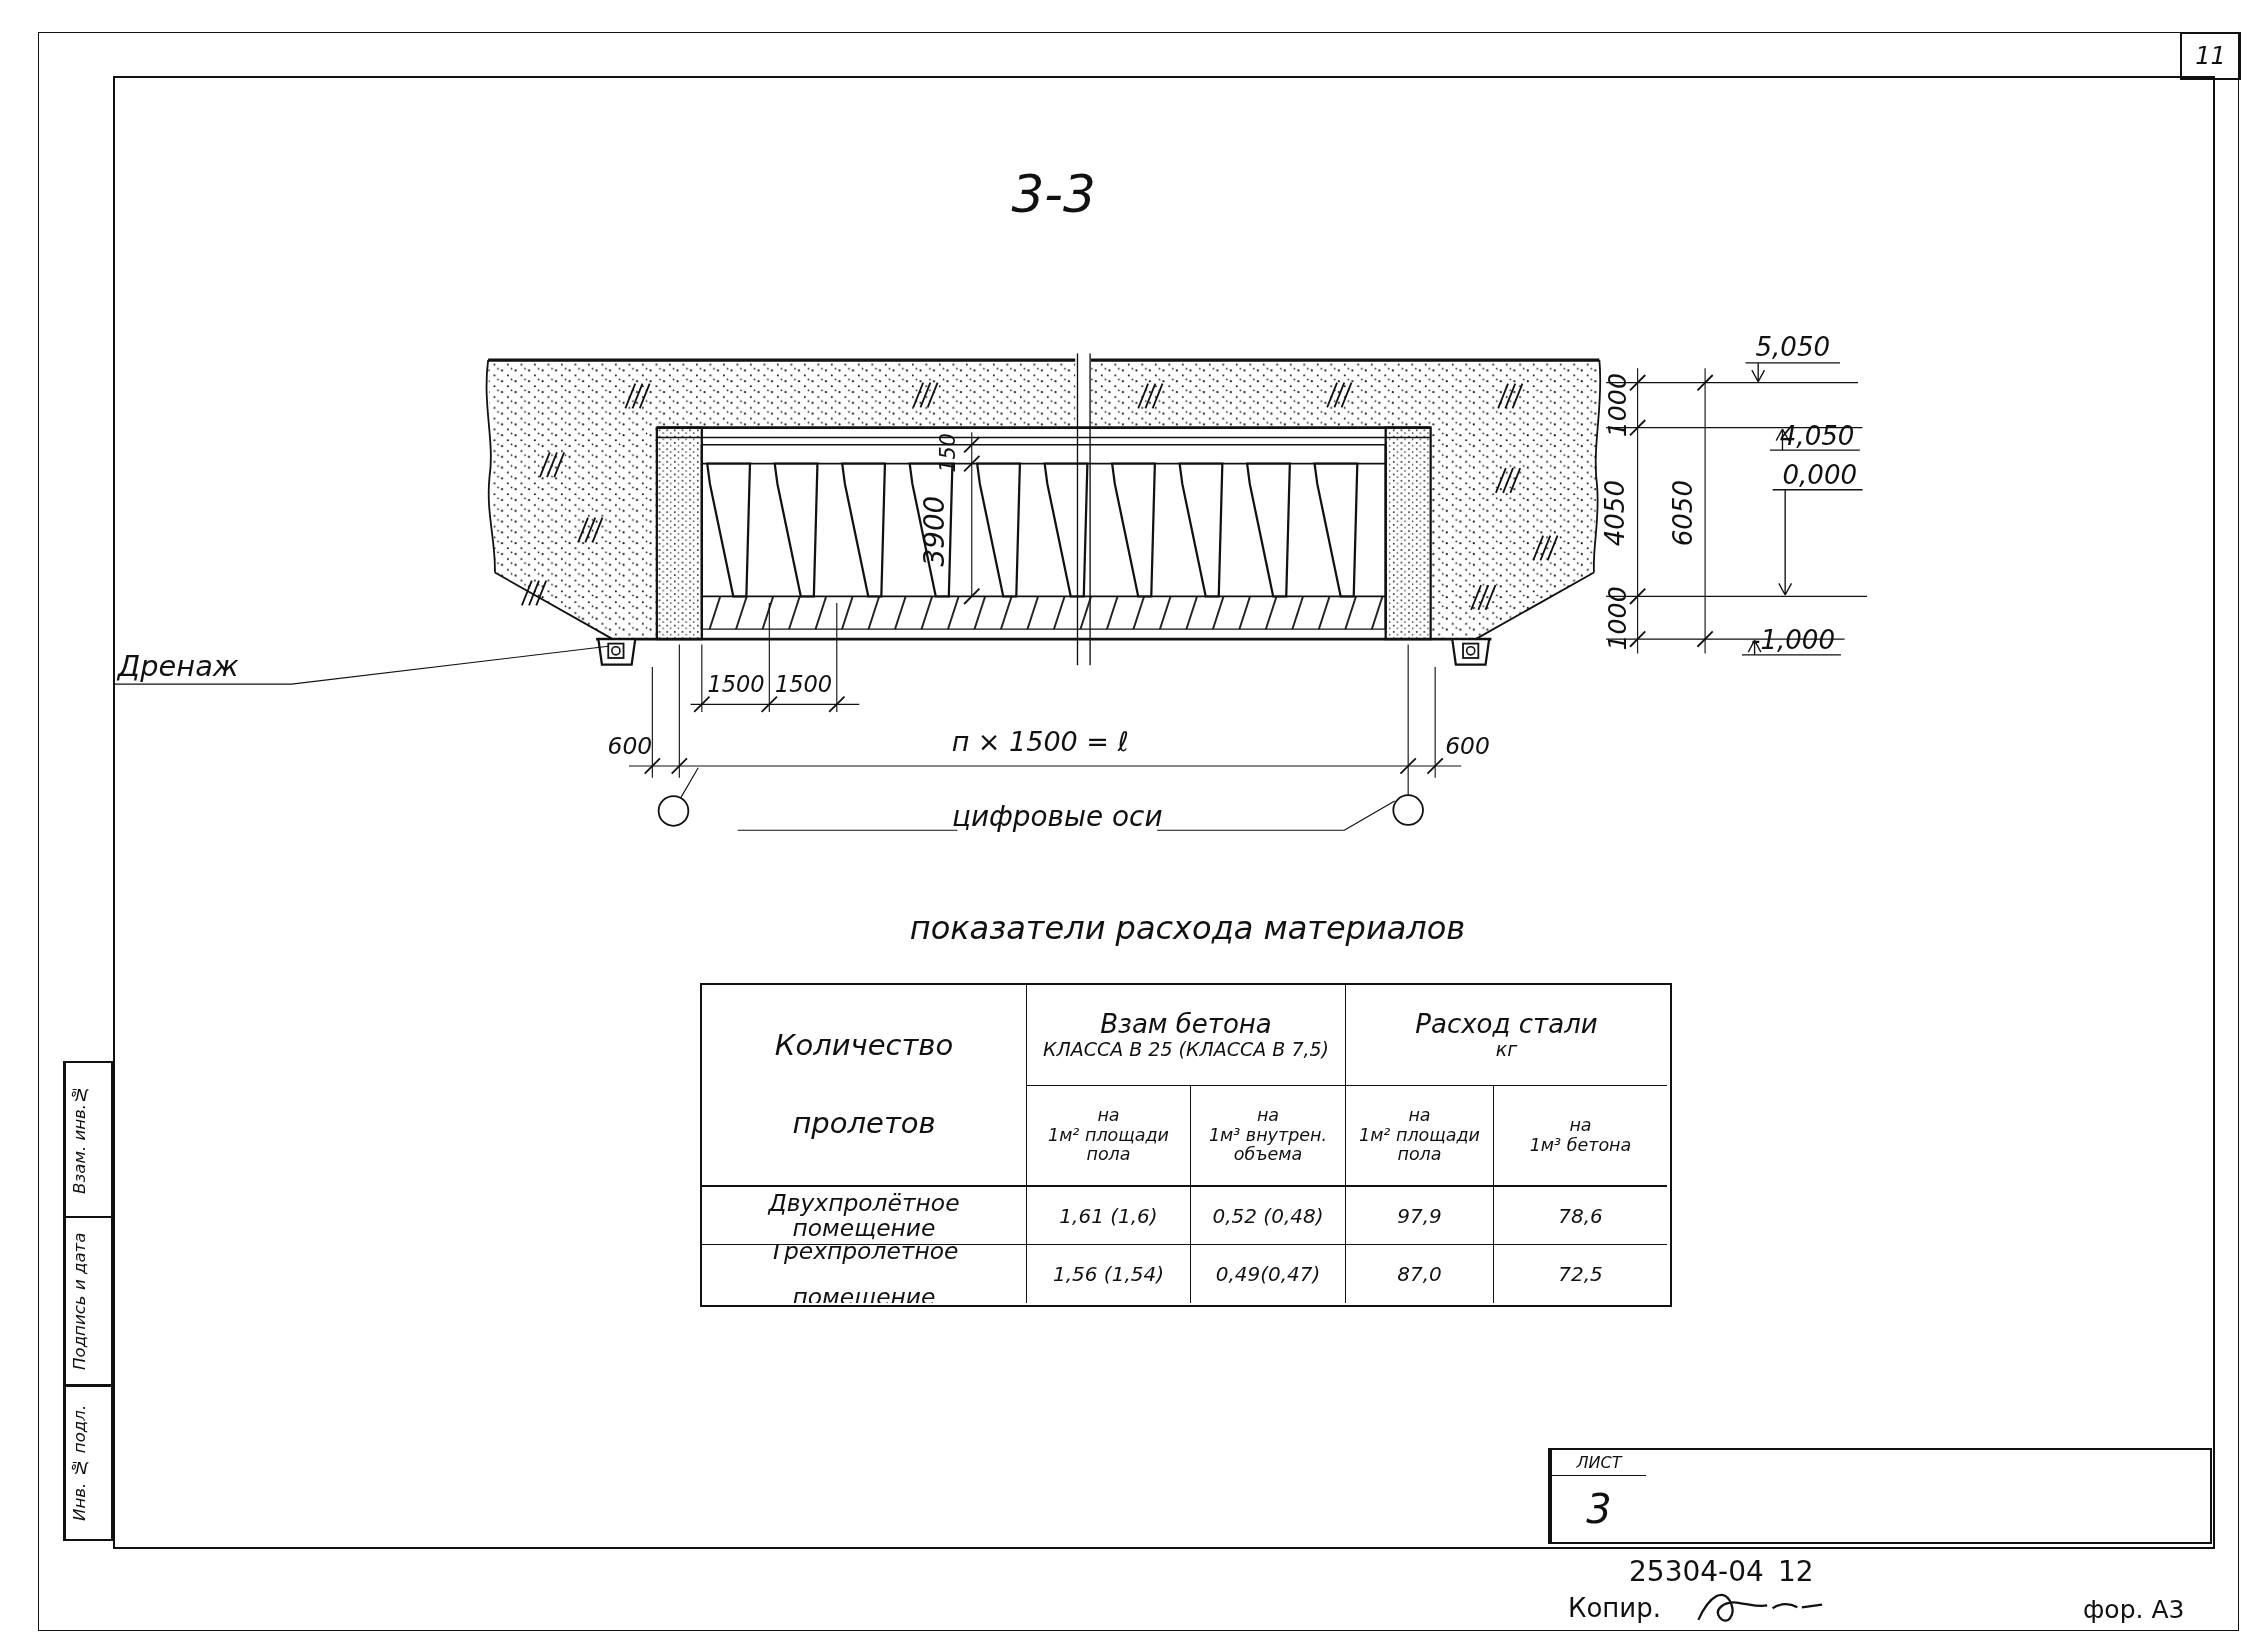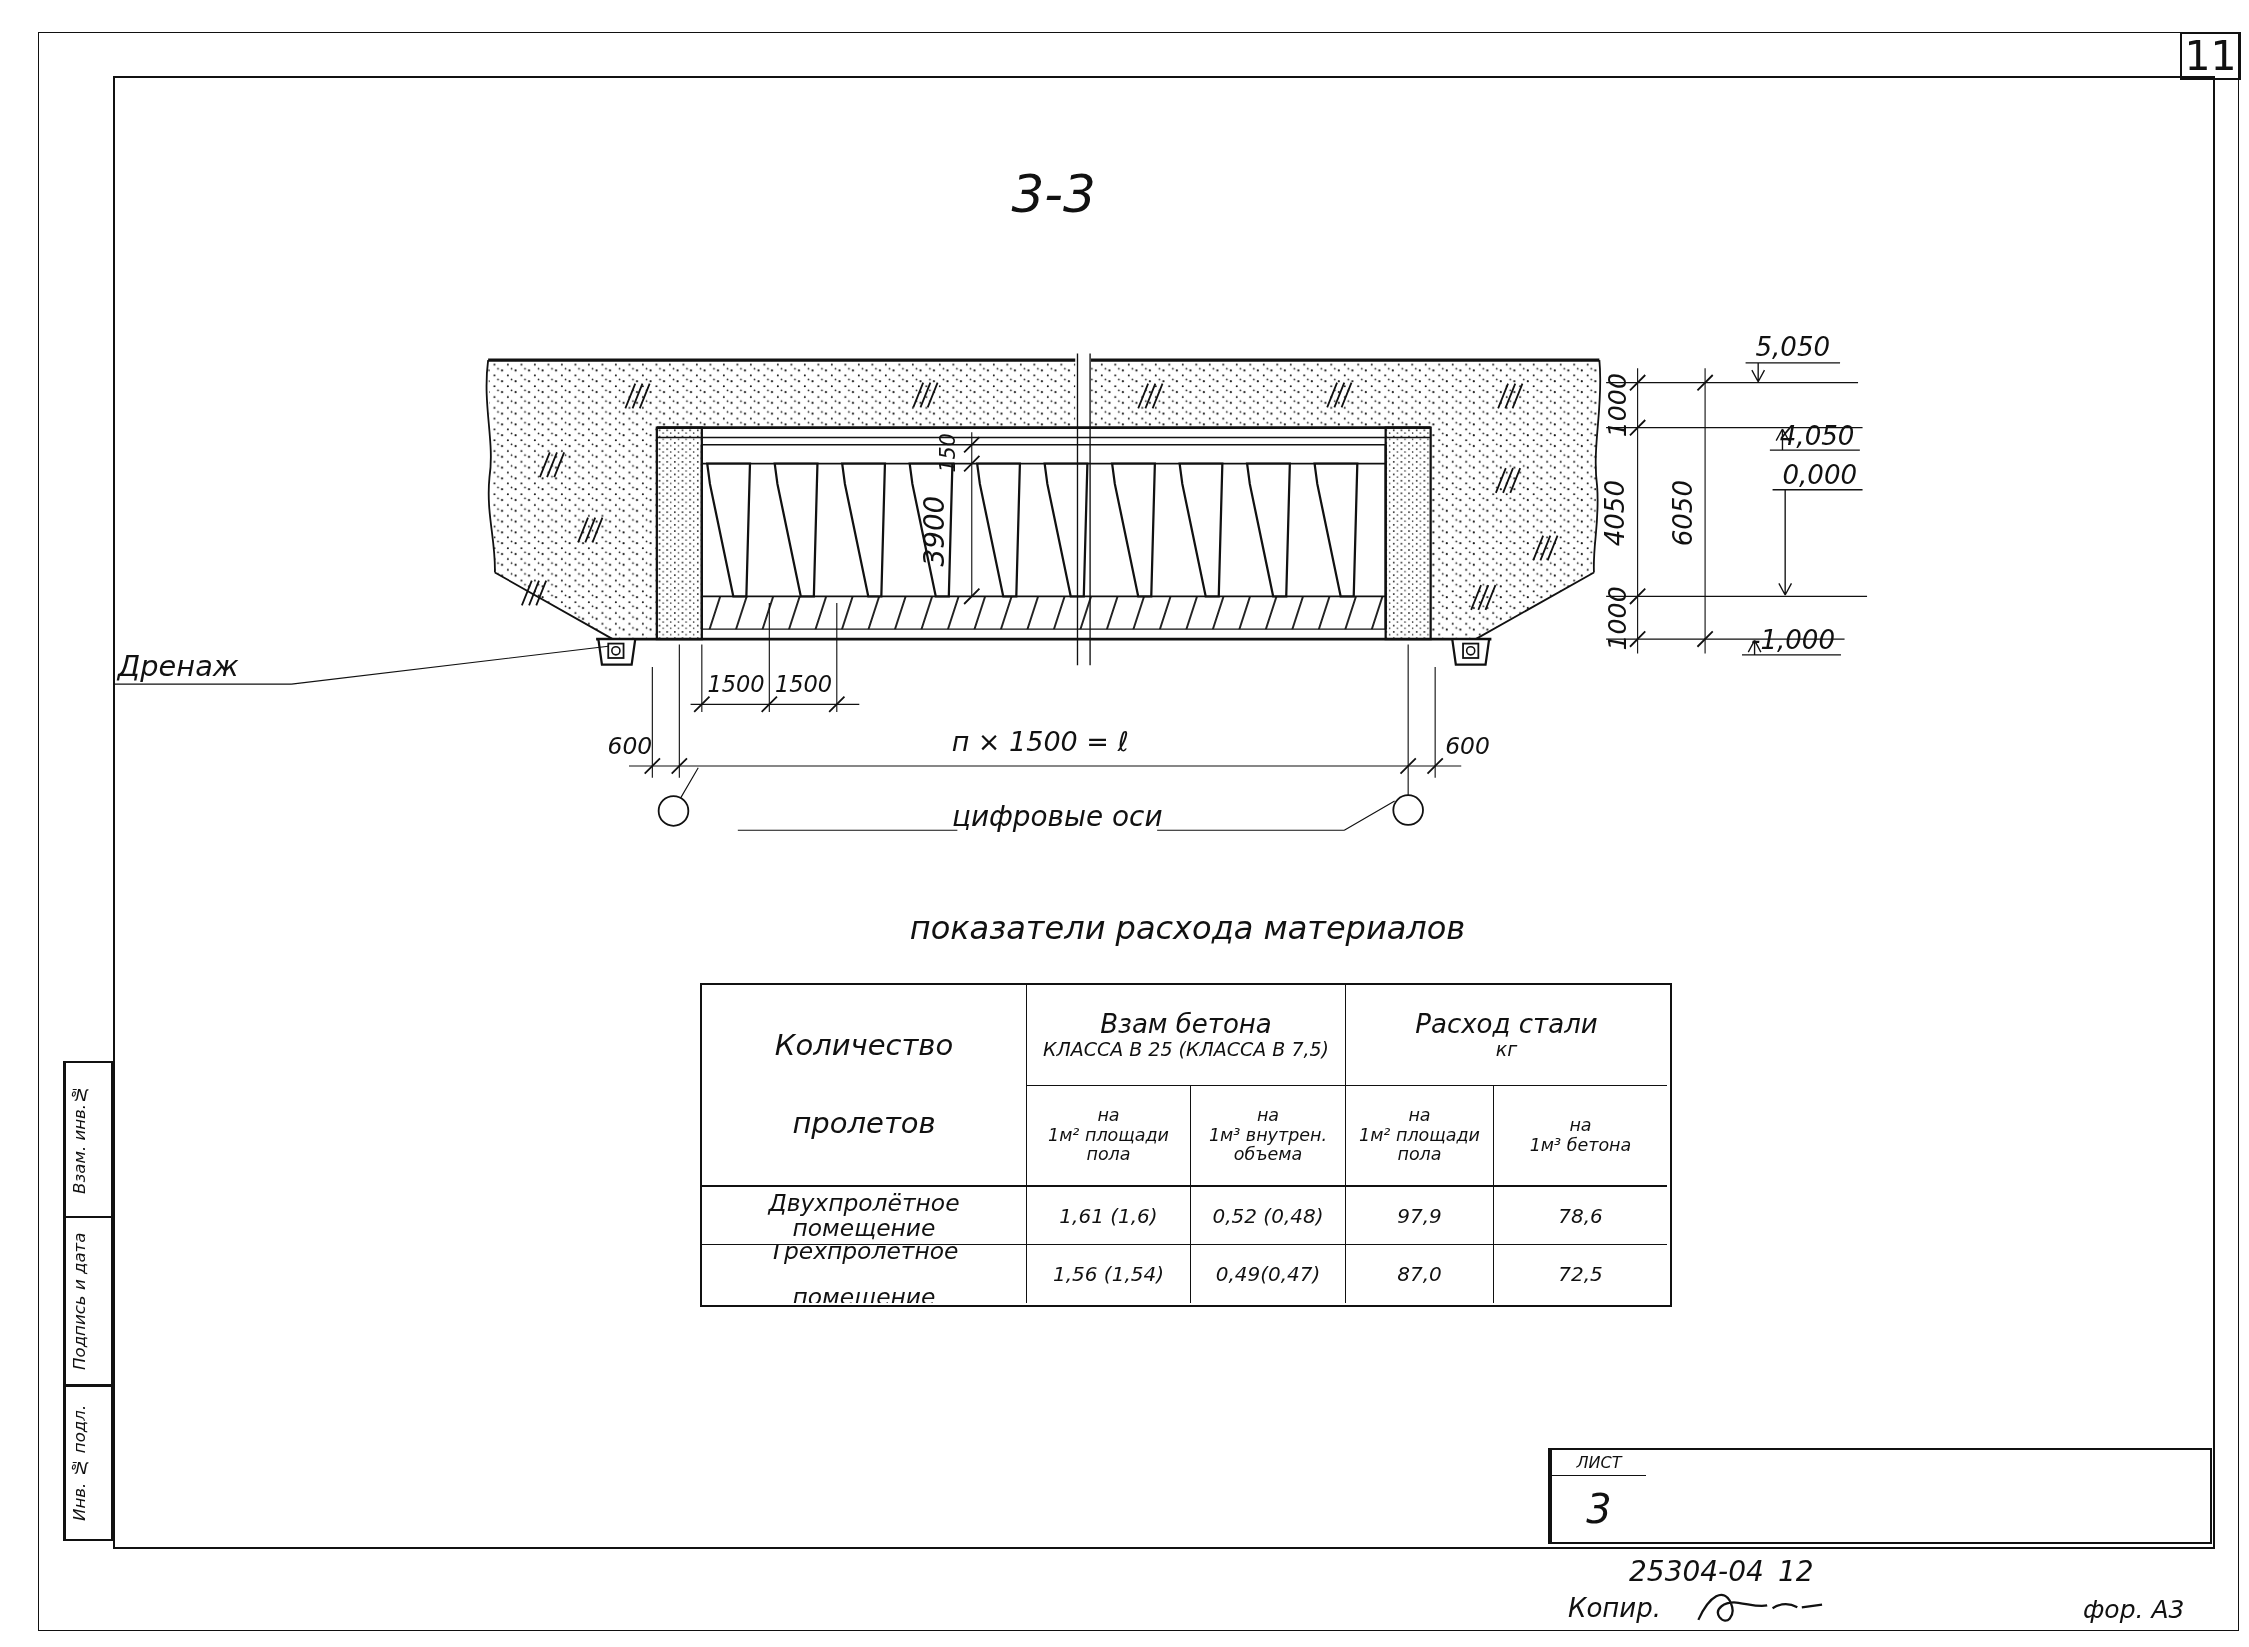--- a/index.html
+++ b/index.html
@@ -4,21 +4,21 @@
 <style>
   html,body{margin:0;padding:0;background:#fff;}
   body{width:2285px;height:1648px;position:relative;overflow:hidden;
        font-family:"DejaVu Sans",sans-serif;color:#111;}
   .abs{position:absolute;}
   .hw{font-style:italic;}
   
   #outer-border{left:38px;top:31.5px;width:2199px;height:1597px;border:1.8px solid #111;}
   #main-frame{left:113px;top:76px;width:2098px;height:1469px;border:2.7px solid #111;}
   #page-num-box{left:2180px;top:31.5px;width:57px;height:44px;border:2.2px solid #111;
-    display:flex;align-items:center;justify-content:center;font-size:41px;}
+    display:flex;align-items:center;justify-content:center;font-size:24px;font-style:italic;}
   
   #stamps{left:63px;top:1063px;width:50px;}
   .stamp{border:2.2px solid #111;margin-top:-2.2px;display:flex;box-sizing:border-box;width:50px;}
   .stamp .vlab{width:26px;border-right:1.8px solid #111;display:flex;align-items:center;justify-content:center;
     writing-mode:vertical-rl;transform:rotate(180deg);font-size:16.6px;font-style:italic;white-space:nowrap;}
   .stamp .vempty{flex:1;}
   
   #mat-table{left:700px;top:983px;width:972px;height:324px;border:2.7px solid #111;box-sizing:border-box;
     display:grid;grid-template-columns:325px 164px 155px 148px 173px;grid-template-rows:101px 101px 58px 58px;
     font-style:italic;}
@@ -32,21 +32,21 @@
   .sub{font-size:17.5px;line-height:1.12;}
   .rname{font-size:23.4px;line-height:1.05;}
   .rval{font-size:20px;}
   .sp{justify-content:space-evenly;}
   
   #title-block{left:1548px;top:1448px;width:664px;height:96px;border:2.7px solid #111;box-sizing:border-box;display:flex;font-style:italic;}
   .tb-left{flex:1;display:flex;align-items:center;justify-content:center;font-size:42px;letter-spacing:1.8px;}
   .tb-right{width:94px;border-left:2.2px solid #111;display:flex;flex-direction:column;}
   .tb-right .lbl{height:25px;border-bottom:1.8px solid #111;display:flex;align-items:center;justify-content:center;font-size:16px;}
   .tb-right .num{flex:1;display:flex;align-items:center;justify-content:center;font-size:40px;}
-  .foot{font-style:italic;white-space:nowrap;}
+  .foot{white-space:nowrap;}
   svg{position:absolute;left:0;top:0;z-index:1;}
   .layer2{z-index:2;}
   svg text{font-family:"DejaVu Sans",sans-serif;font-style:italic;fill:#111;}
 </style>
 </head>
 <body>
 
 <svg width="2285" height="1648" viewBox="0 0 5079 3662">
   <defs>
     <pattern id="pSoil" width="30" height="24" patternUnits="userSpaceOnUse">

